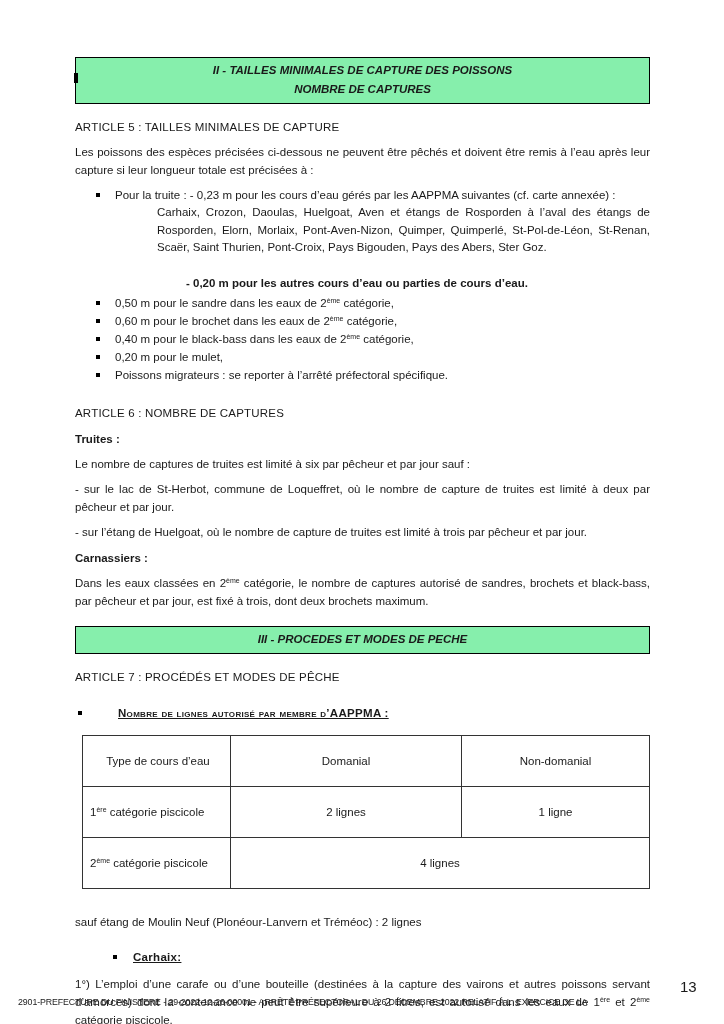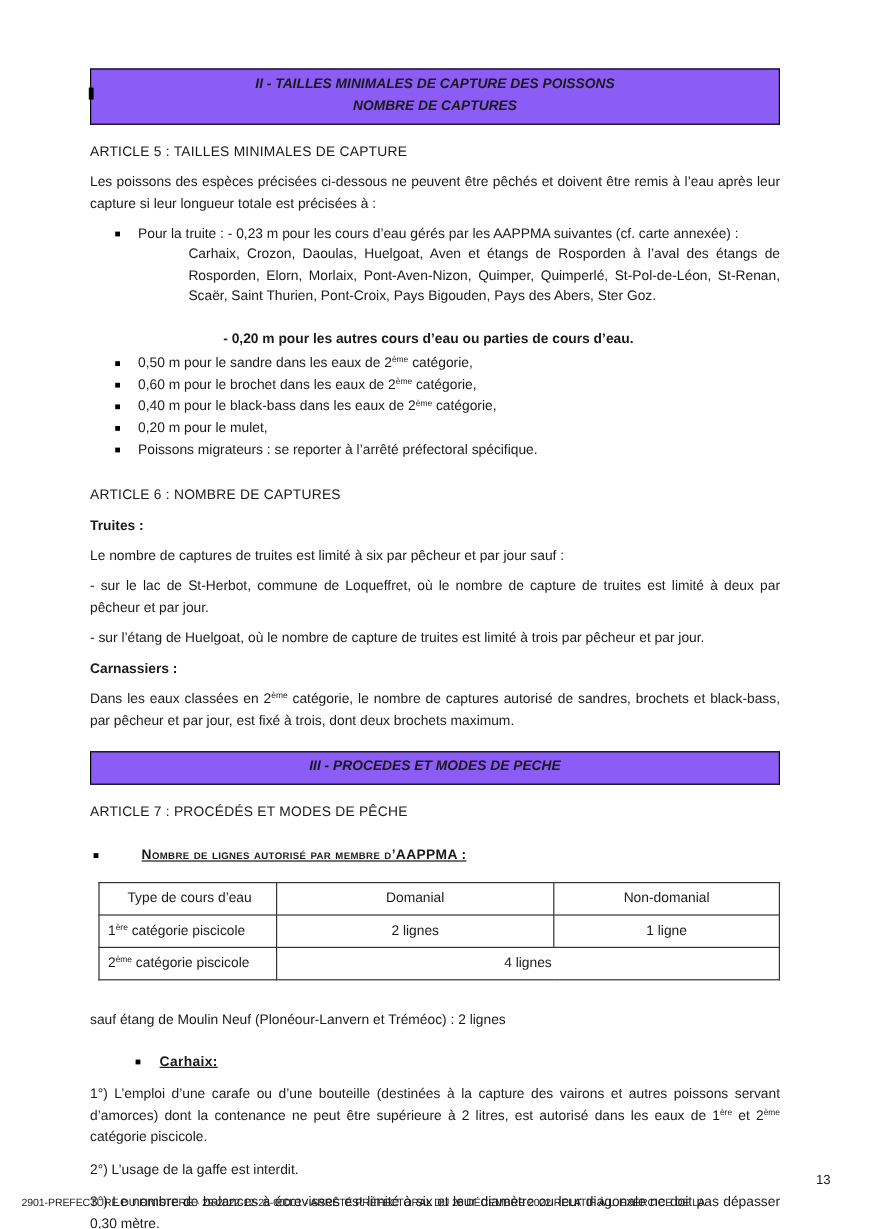--- a/index.html
+++ b/index.html
@@ -13,21 +13,21 @@
   }
   .content{
     position:absolute;
     left:75px;top:57px;
     width:575px;
     font-size:11.5px;
     line-height:18px;
   }
   .titlebox{
     border:1px solid #000;
-    background:#8b5cf6;
+    background:#86efac;
     text-align:center;
     font-weight:bold;
     font-style:italic;
     padding:3px 6px 4px 6px;
   }
   .titlebox div{line-height:19px;}
   .scan-artifact{
     position:absolute;left:-2px;top:15px;width:4px;height:10px;background:#000;
   }
   .art-heading{
@@ -68,41 +68,41 @@
     border-collapse:collapse;
     margin-left:7px;
     width:568px;
     table-layout:fixed;
   }
   table.lines td{
     border:1px solid #333;
     height:26px;
     text-align:center;
     font-size:11.5px;
-    padding:0 4px;
+    padding:12px 4px;
   }
   table.lines td.c1{width:136px;text-align:left;padding-left:7px;}
   table.lines td.c2{width:222px;}
   table.lines td.hd{text-align:center;}
   .sauf{margin-top:24px;}
   .moyens-row{margin-top:17px;margin-bottom:3px;}
   .moyen-item{margin-top:9px;text-align:justify;}
   .footer{
     position:absolute;
     left:18px;top:972px;
     width:640px;
     font-size:8.8px;
     line-height:12px;
     letter-spacing:-0.1px;
     white-space:pre-wrap;
   }
   .pagenum{
     position:absolute;
     left:680px;top:978px;
-    font-size:11px;
+    font-size:15px;
   }
 </style>
 </head>
 <body>
 
 <div class="page">
   <div class="content">
 
     <div class="titlebox" style="position:relative;">
       <div class="scan-artifact"></div>

